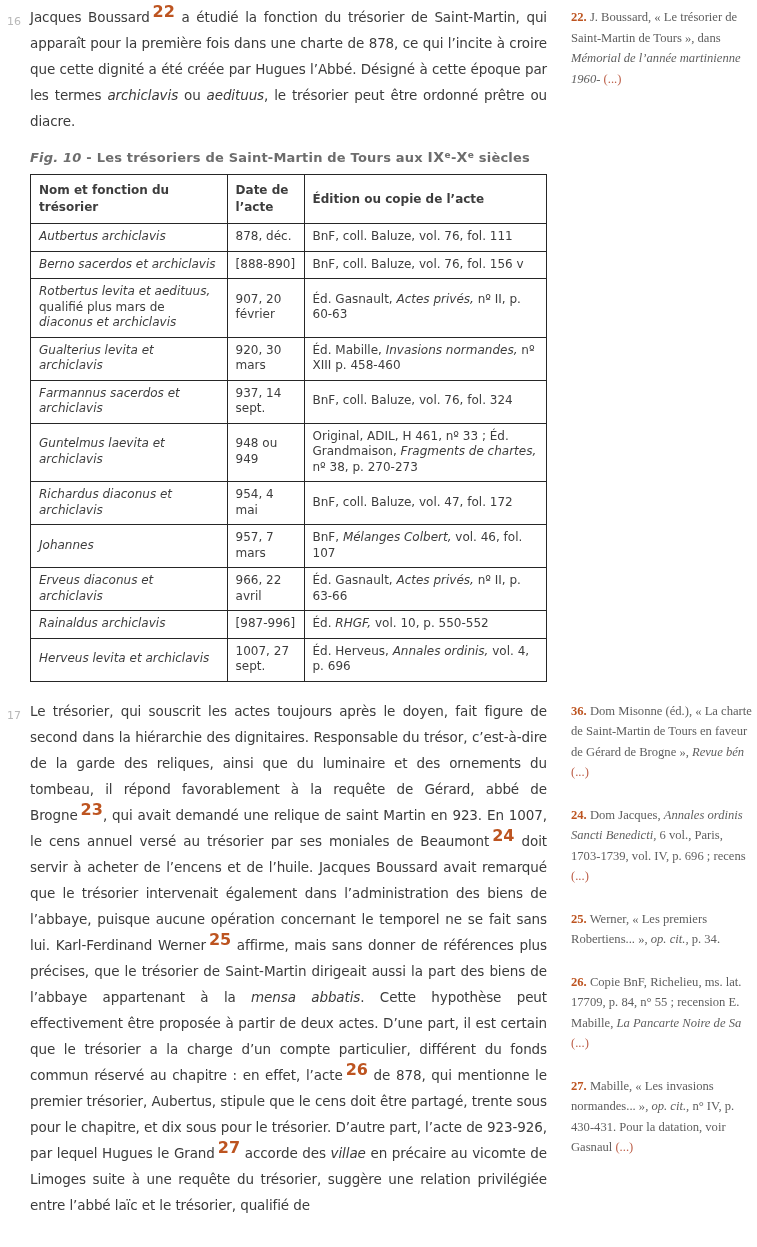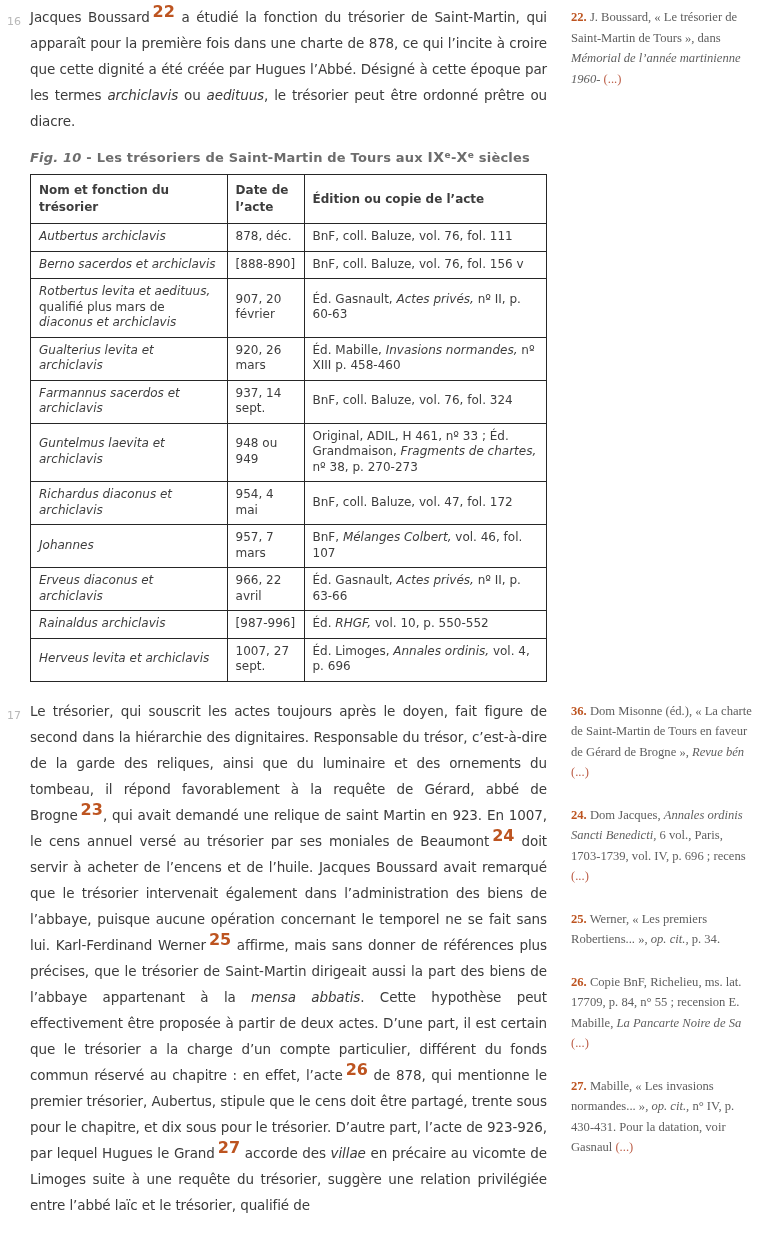--- a/index.html
+++ b/index.html
@@ -138,21 +138,21 @@
                 <td><span>[888-890]</span></td>
                 <td><span>BnF, coll. Baluze, vol. 76, fol. 156 v</span></td>
               </tr>
               <tr>
                 <td><span class="it">Rotbertus levita et aedituus,</span><span> qualifié plus mars de </span><span class="it">diaconus et archiclavis</span></td>
                 <td><span>907, 20 février</span></td>
                 <td><span>Éd. Gasnault, </span><span class="it">Actes privés,</span><span> nº II, p. 60-63</span></td>
               </tr>
               <tr>
                 <td><span class="it">Gualterius levita et archiclavis</span></td>
-                <td><span>920, 26 mars</span></td>
+                <td><span>920, 30 mars</span></td>
                 <td><span>Éd. Mabille, </span><span class="it">Invasions normandes,</span><span> nº XIII p. 458-460</span></td>
               </tr>
               <tr>
                 <td><span class="it">Farmannus sacerdos et archiclavis</span></td>
                 <td><span>937, 14 sept.</span></td>
                 <td><span>BnF, coll. Baluze, vol. 76, fol. 324</span></td>
               </tr>
               <tr>
                 <td><span class="it">Guntelmus laevita et archiclavis</span></td>
                 <td><span>948 ou 949</span></td>
@@ -174,21 +174,21 @@
                 <td><span>Éd. Gasnault, </span><span class="it">Actes privés,</span><span> nº II, p. 63-66</span></td>
               </tr>
               <tr>
                 <td><span class="it">Rainaldus archiclavis</span></td>
                 <td><span>[987-996]</span></td>
                 <td><span>Éd. </span><span class="it">RHGF,</span><span> vol. 10, p. 550-552</span></td>
               </tr>
               <tr>
                 <td><span class="it">Herveus levita et archiclavis</span></td>
                 <td><span>1007, 27 sept.</span></td>
-                <td><span>Éd. Limoges, </span><span class="it">Annales ordinis,</span><span> vol. 4, p. 696</span></td>
+                <td><span>Éd. Herveus, </span><span class="it">Annales ordinis,</span><span> vol. 4, p. 696</span></td>
               </tr>
             </tbody>
         </table>
       </div>
     </div>
 
     <aside class="sidebar" id="notes-top">
         <div class="note"><span class="note-num">22.</span> <span>J. Boussard, «&nbsp;Le trésorier de Saint-Martin de Tours&nbsp;», dans </span><span class="it">Mémorial de l’année martinienne 1960-</span><span> </span><span class="more-link">(...)</span></div>
       </aside>
 

